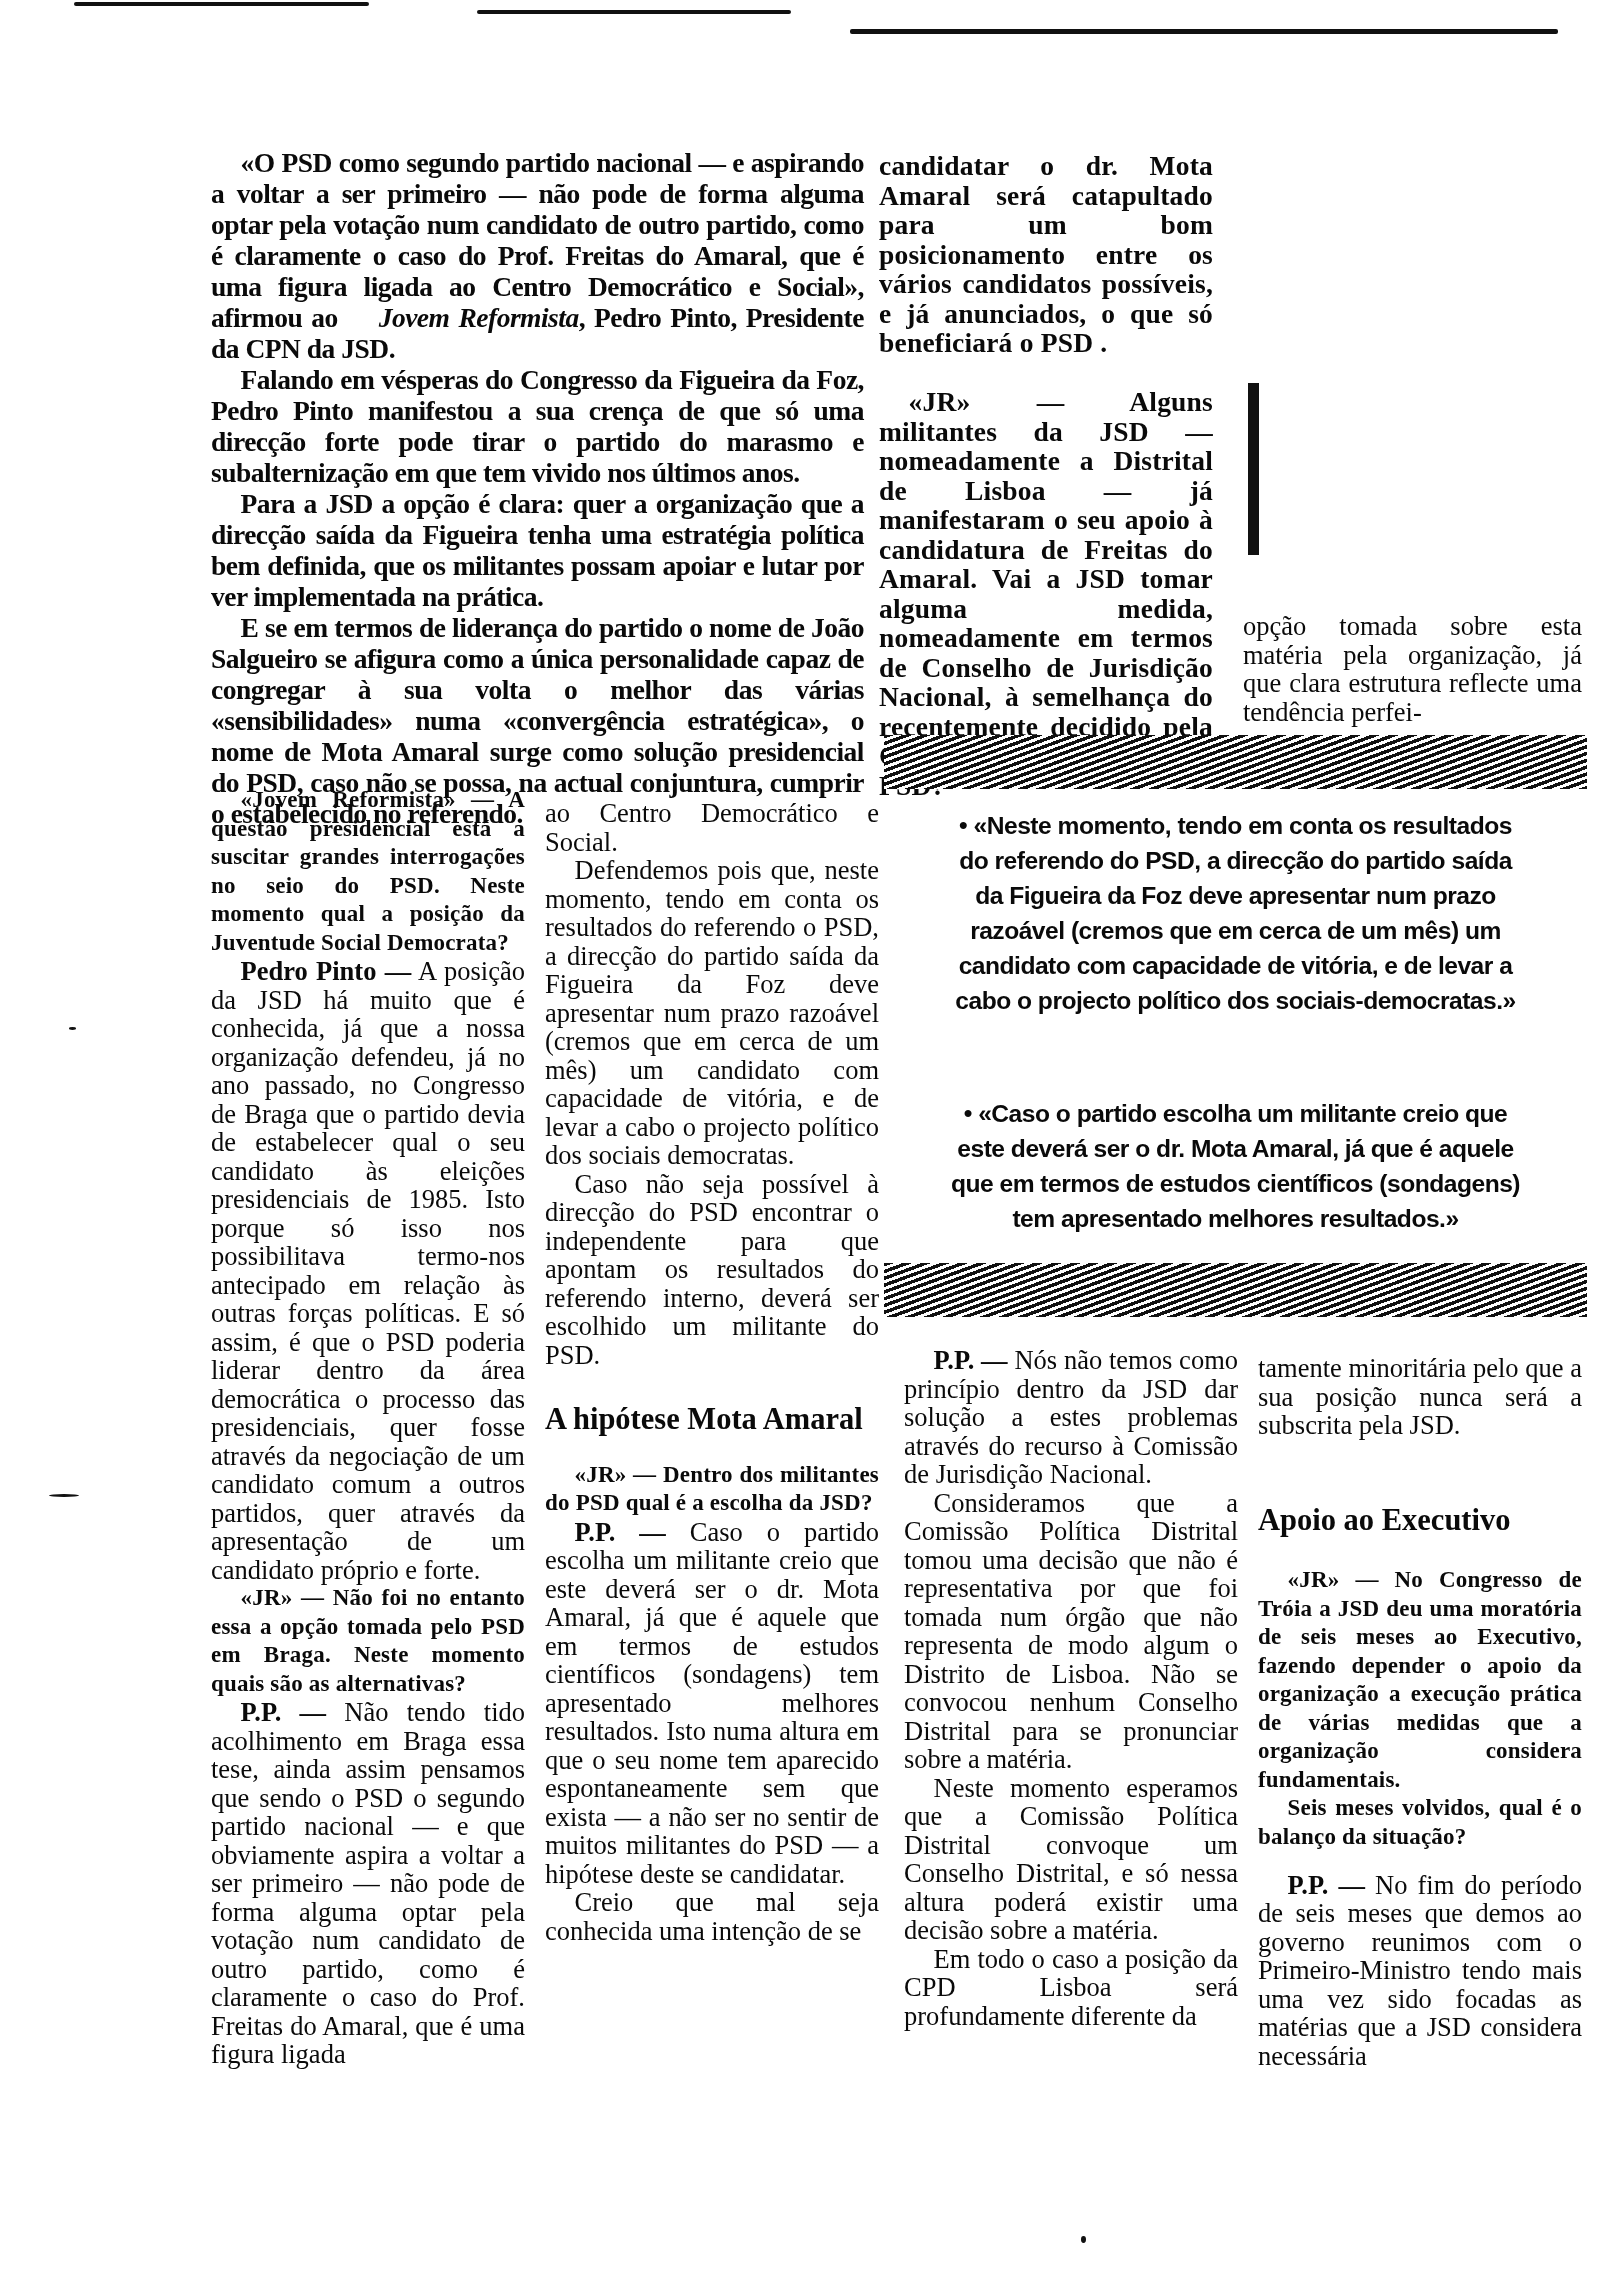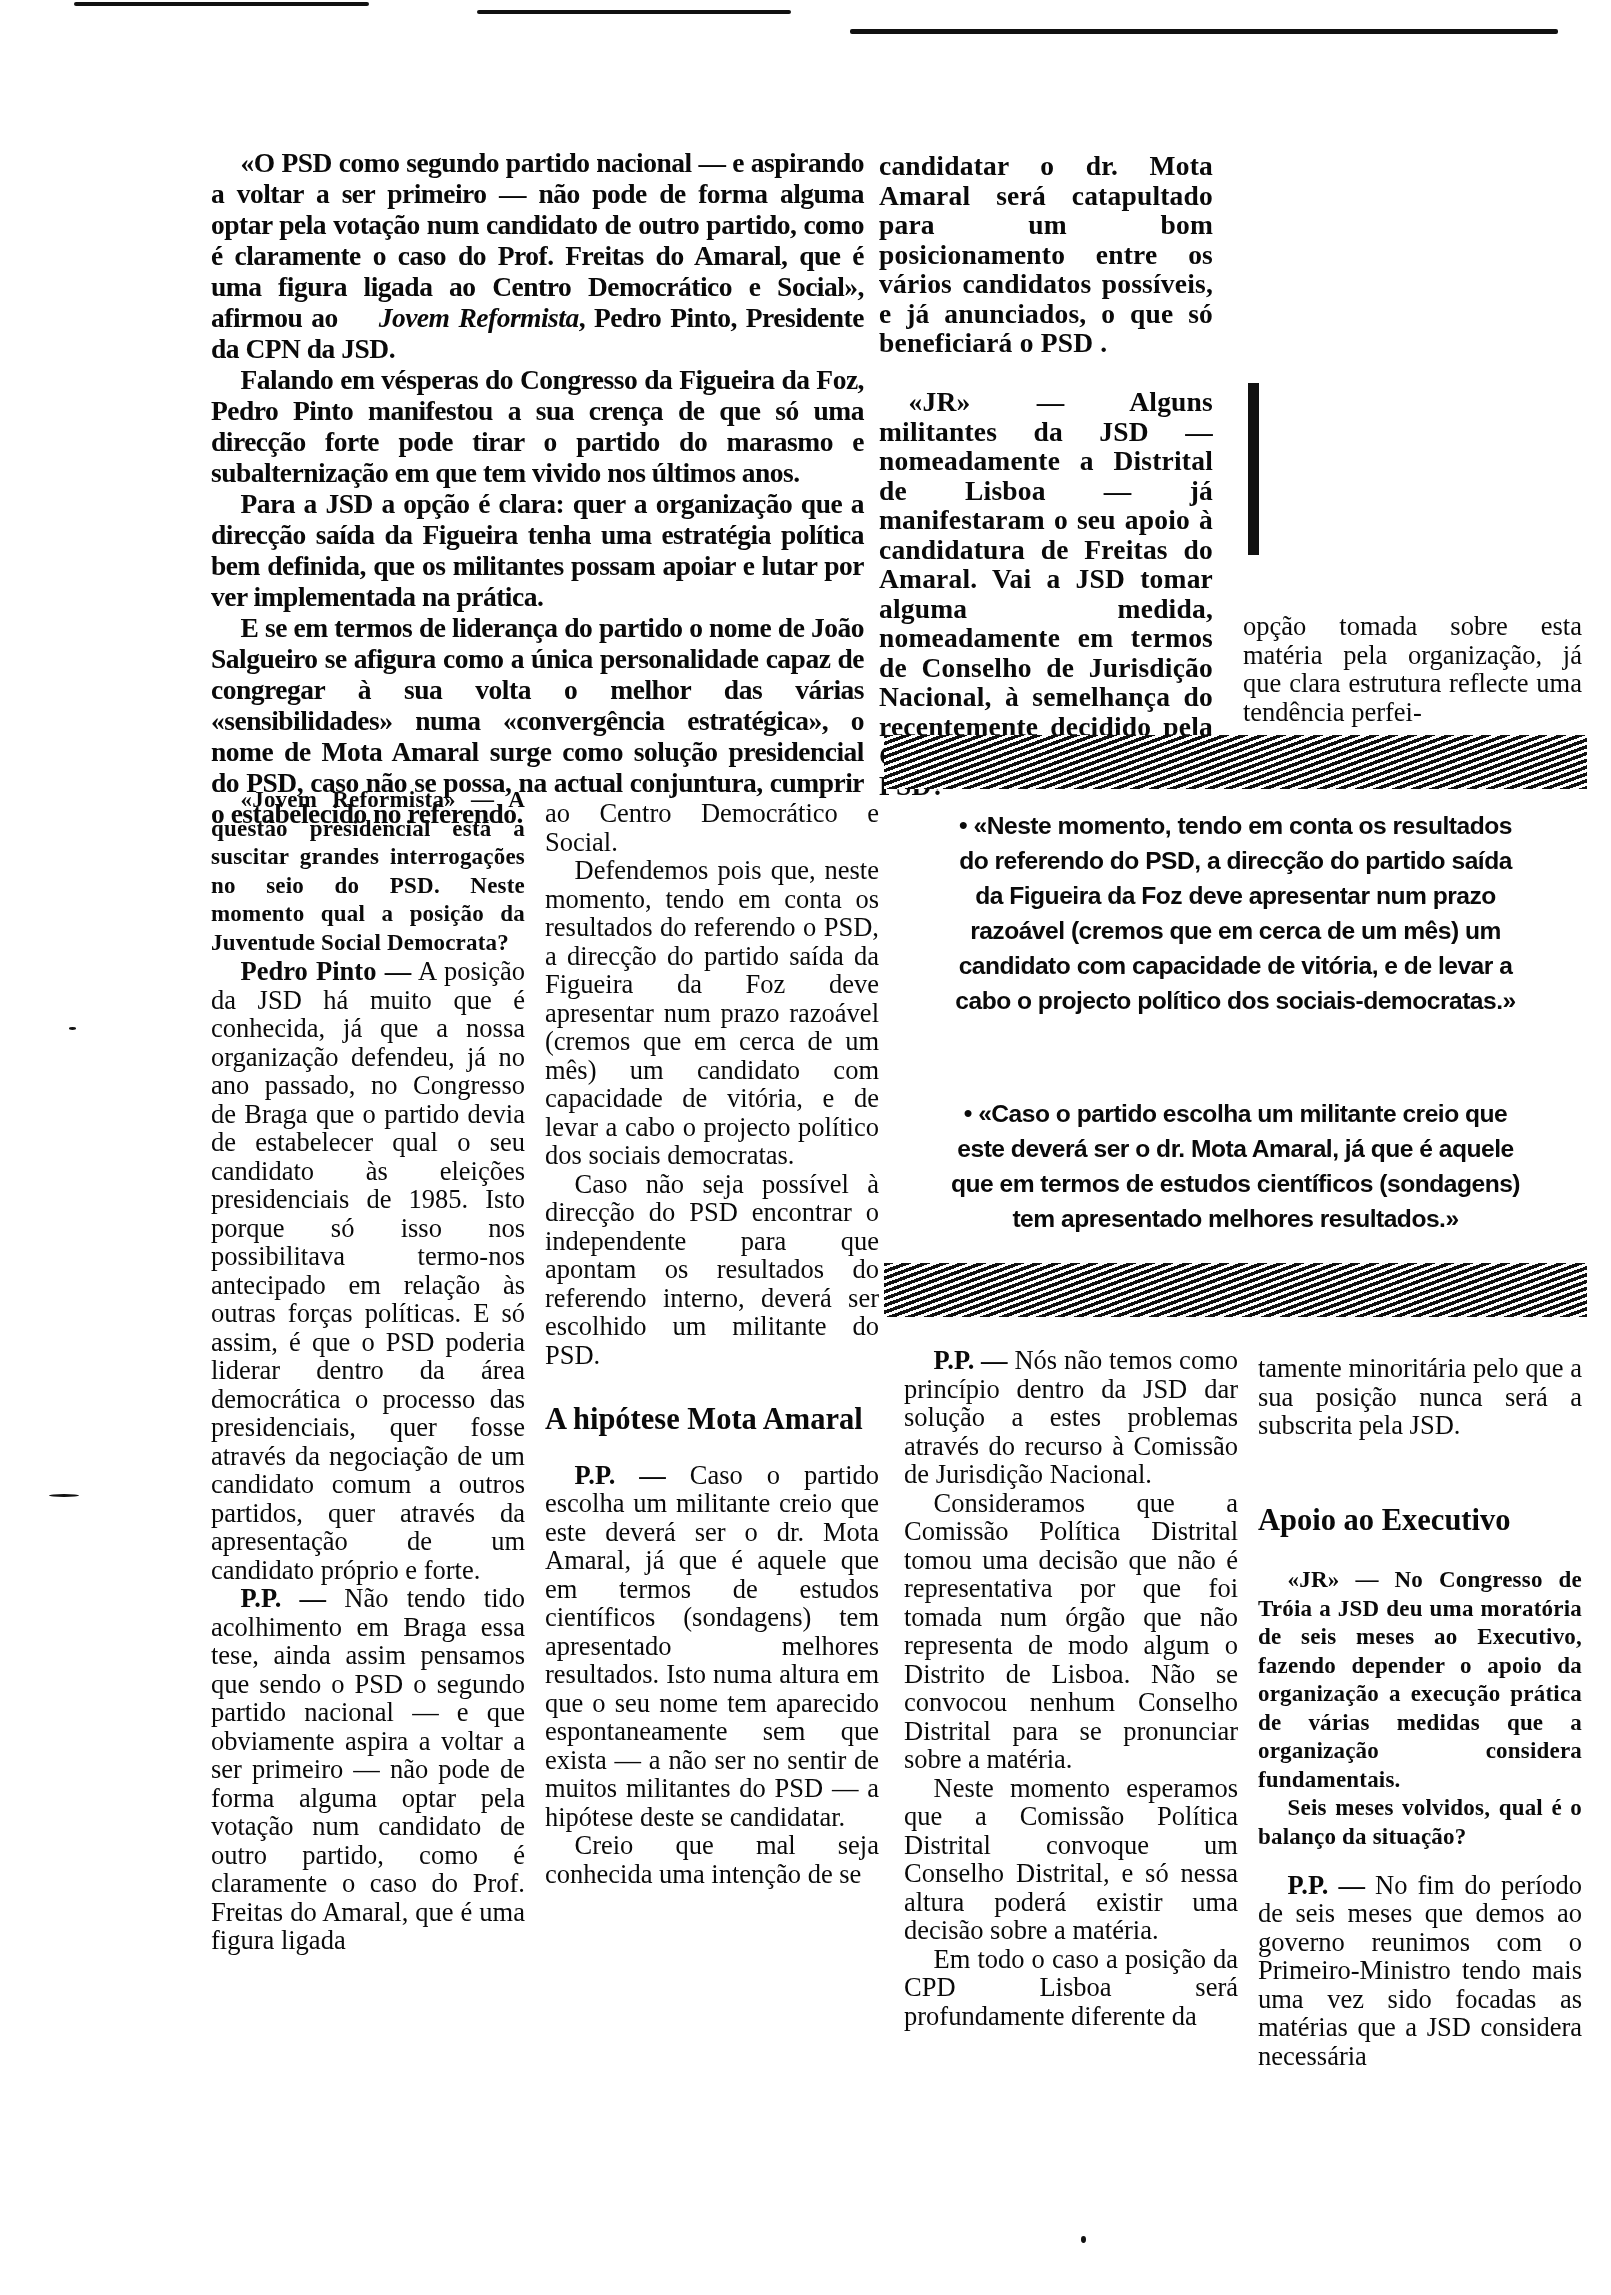--- a/index.html
+++ b/index.html
@@ -52,28 +52,30 @@
 <div class="callout">
   <div class="hatch" style="top:2.5px;"></div>
   <div class="callout-quote" style="top:76px;">• «Neste momento, tendo em conta os resultados do referendo do PSD, a direcção do partido saída da Figueira da Foz deve apresentar num prazo razoável (cremos que em cerca de um mês) um candidato com capacidade de vitória, e de levar a cabo o projecto político dos sociais-democratas.»</div>
   <div class="callout-quote" style="top:364px;">• «Caso o partido escolha um militante creio que este deverá ser o dr. Mota Amaral, já que é aquele que em termos de estudos científicos (sondagens) tem apresentado melhores resultados.»</div>
   <div class="hatch" style="top:531px;"></div>
 </div>
 
 <div class="col body" style="left:211px;top:786px;width:314px;">
   <p class="boldq">«Jovem Reformista» — A questão presidencial está a suscitar grandes interrogações no seio do PSD. Neste momento qual a posição da Juventude Social Democrata?</p>
   <p><b>Pedro Pinto —</b><span> A posição da JSD há muito que é conhecida, já que a nossa organização defendeu, já no ano passado, no Congresso de Braga que o partido devia de estabelecer qual o seu candidato às eleições presidenciais de 1985. Isto porque só isso nos possibilitava termo-nos antecipado em relação às outras forças políticas. E só assim, é que o PSD poderia liderar dentro da área democrática o processo das presidenciais, quer fosse através da negociação de um candidato comum a outros partidos, quer através da apresentação de um candidato próprio e forte.</span></p>
+  <p class="boldq">«JR» — Não foi no entanto essa a opção tomada pelo PSD em Braga. Neste momento quais são as alternativas?</p>
   <p><b>P.P. —</b><span> Não tendo tido acolhimento em Braga essa tese, ainda assim pensamos que sendo o PSD o segundo partido nacional — e que obviamente aspira a voltar a ser primeiro — não pode de forma alguma optar pela votação num candidato de outro partido, como é claramente o caso do Prof. Freitas do Amaral, que é uma figura ligada</span></p>
 </div>
 
 <div class="col body" style="left:545px;top:786px;width:334px;">
   <p class="noindent">ao Centro Democrático e Social.</p>
   <p>Defendemos pois que, neste momento, tendo em conta os resultados do referendo o PSD, a direcção do partido saída da Figueira da Foz deve apresentar num prazo razoável (cremos que em cerca de um mês) um candidato com capacidade de vitória, e de levar a cabo o projecto político dos sociais democratas.</p>
   <p>Caso não seja possível à direcção do PSD encontrar o independente para que apontam os resultados do referendo interno, deverá ser escolhido um militante do PSD.</p>
   <h2 class="heading">A hipótese Mota Amaral</h2>
+  <p class="boldq">«JR» — Dentro dos militantes do PSD qual é a escolha da JSD?</p>
   <p><b>P.P. —</b><span> Caso o partido escolha um militante creio que este deverá ser o dr. Mota Amaral, já que é aquele que em termos de estudos científicos (sondagens) tem apresentado melhores resultados. Isto numa altura em que o seu nome tem aparecido espontaneamente sem que exista — a não ser no sentir de muitos militantes do PSD — a hipótese deste se candidatar.</span></p>
   <p>Creio que mal seja conhecida uma intenção de se</p>
 </div>
 
 <div class="col body" style="left:904px;top:1346px;width:334px;">
   <p><b>P.P. —</b><span> Nós não temos como princípio dentro da JSD dar solução a estes problemas através do recurso à Comissão de Jurisdição Nacional.</span></p>
   <p>Consideramos que a Comissão Política Distrital tomou uma decisão que não é representativa por que foi tomada num órgão que não representa de modo algum o Distrito de Lisboa. Não se convocou nenhum Conselho Distrital para se pronunciar sobre a matéria.</p>
   <p>Neste momento esperamos que a Comissão Política Distrital convoque um Conselho Distrital, e só nessa altura poderá existir uma decisão sobre a matéria.</p>
   <p>Em todo o caso a posição da CPD Lisboa será profundamente diferente da</p>
 </div>

